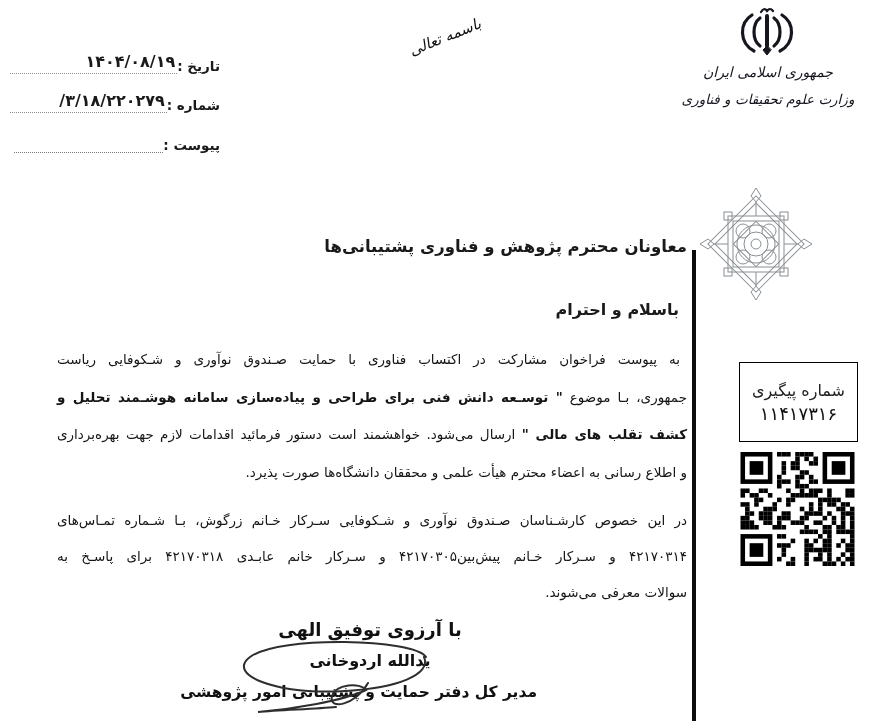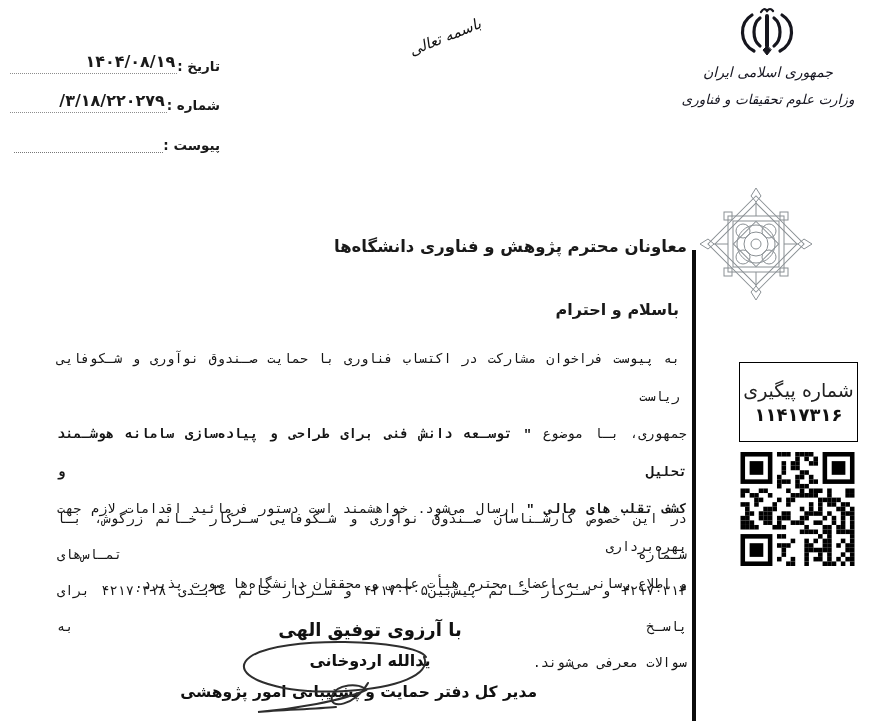--- a/index.html
+++ b/index.html
@@ -29,35 +29,35 @@
   .emblem{display:block; margin:0 auto;}
   .lh-line1{margin-top:6px; font-size:14px; font-style:italic; color:#14141f; white-space:nowrap;}
   .lh-line2{margin-top:11px; font-size:13.5px; font-style:italic; color:#14141f; white-space:nowrap;}
   
   .ornament{position:absolute; top:186px; left:698px;}
   
   .vrule{position:absolute; left:692px; top:250px; width:4px; height:471px; background:#0c0c0c;}
   
   .recipient{position:absolute; right:197px; top:237px; font-weight:bold; font-size:16.5px; white-space:nowrap;}
   .salutation{position:absolute; right:205px; top:300px; font-weight:bold; font-size:16px; white-space:nowrap;}
-  .para{position:absolute; left:57px; right:197px; font-size:13.5px; color:#151515;font-family:Liberation Mono, monospace;}
+  .para{position:absolute; left:57px; right:197px; font-size:13.5px; color:#151515;}
   .p1{top:341px; line-height:37.5px;}
   .p2{top:502px; line-height:36px;}
   .jline{text-align:justify; text-align-last:justify;}
   .rline{text-align:right; text-align-last:right;}
   .indent1{padding-right:7px;}
   .bseg{font-weight:bold;}
   
   .track-box{
     position:absolute; left:739px; top:362px; width:117px; height:78px;
     border:1.5px solid #000; display:flex; flex-direction:column;
     align-items:center; justify-content:center; gap:3px; background:#fff;
   }
-  .track-label{font-size:19px; color:#222; white-space:nowrap;}
-  .track-number{font-size:18px; color:#111; letter-spacing:1.5px; direction:ltr; white-space:nowrap;font-weight:bold;}
+  .track-label{font-size:16px; color:#222; white-space:nowrap;}
+  .track-number{font-size:18px; color:#111; letter-spacing:1.5px; direction:ltr; white-space:nowrap;}
   .qr{position:absolute; left:737px; top:452px;}
   
   .sig{position:absolute; left:203px; top:619px; width:334px; text-align:center; font-weight:bold; color:#111;}
   .sig-blessing{font-size:18px;}
   .sig-name{font-size:16px; margin-top:11px;}
   .sig-title{font-size:15.5px; margin-top:13px; white-space:nowrap;}
   .scribble{position:absolute; left:218px; top:633px; pointer-events:none;}
 </style>
 </head>
 <body>
@@ -122,21 +122,21 @@
       <path d="M58 16 L58 30 M58 86 L58 100 M16 58 L30 58 M86 58 L100 58"></path>
       <rect x="26" y="26" width="8" height="8"></rect>
         <rect x="82" y="26" width="8" height="8"></rect>
       <rect x="26" y="82" width="8" height="8"></rect>
         <rect x="82" y="82" width="8" height="8"></rect>
     </g>
   </svg>
 
   <div class="vrule"></div>
 
-  <div class="recipient">معاونان محترم پژوهش و فناوری دانشگاه‌ها</div>
+  <div class="recipient">معاونان محترم پژوهش و فناوری پشتیبانی‌ها</div>
   <div class="salutation">باسلام و احترام</div>
 
   <div class="para p1">
     <div class="jline indent1">
       <span>به پیوست فراخوان مشارکت در اکتساب فناوری با حمایت صـندوق نوآوری و شـکوفایی ریاست</span><span class="bseg"></span><span></span>
     </div>
     <div class="jline">
       <span>جمهوری، بـا موضوع </span><span class="bseg">" توسـعه دانش فنی برای طراحی و پیاده‌سازی سامانه هوشـمند تحلیل و</span><span></span>
     </div>
     <div class="jline">

